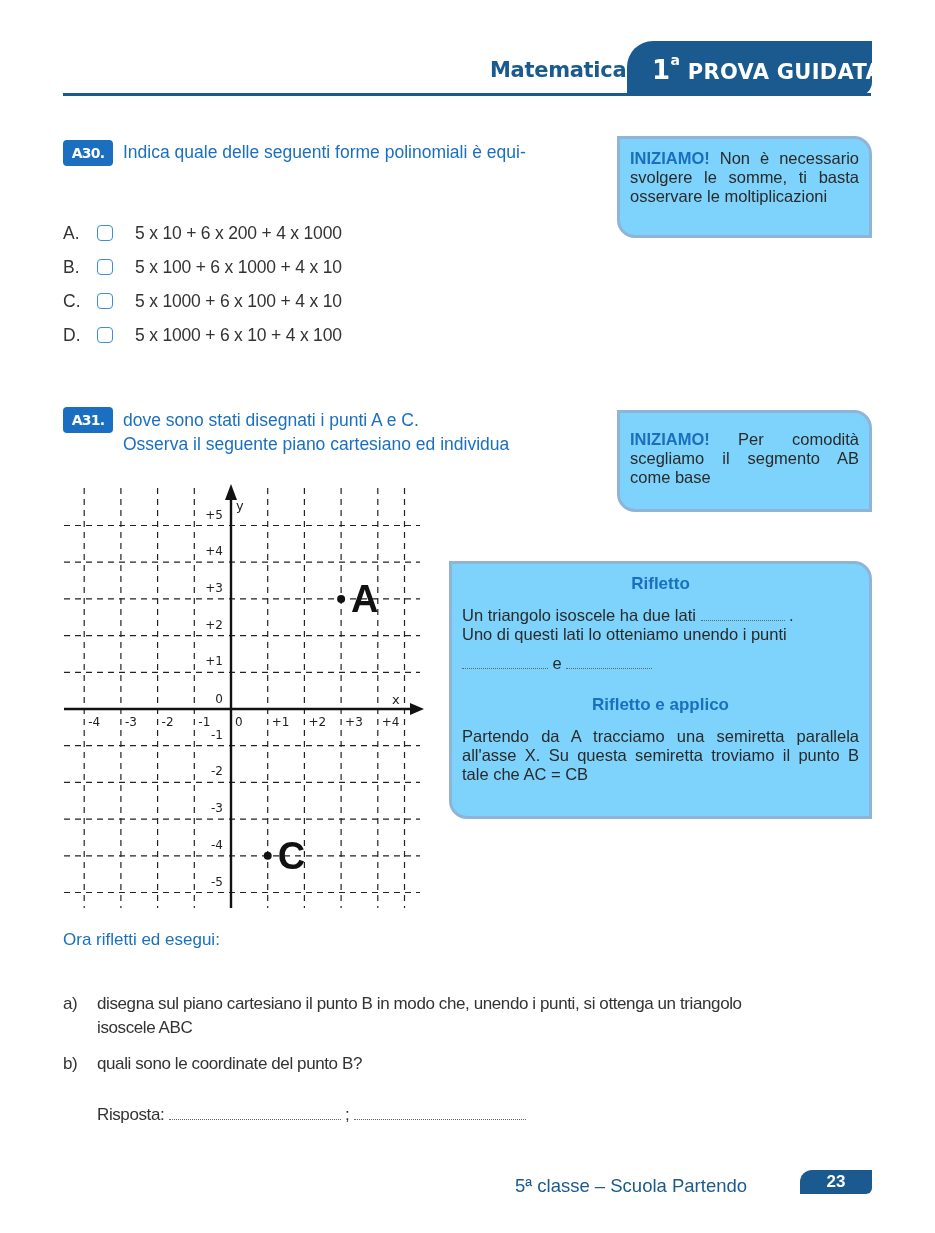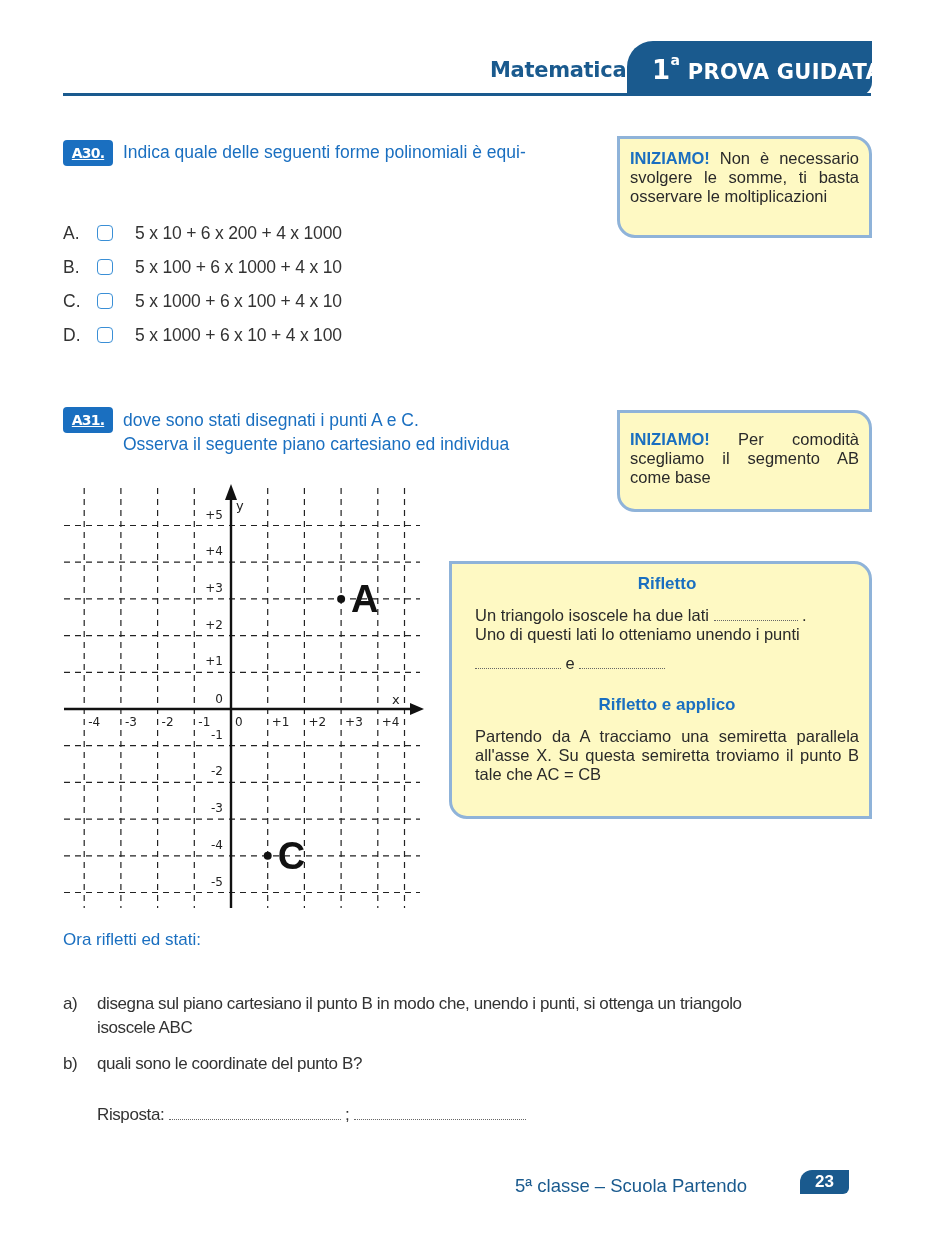--- a/index.html
+++ b/index.html
@@ -14,42 +14,42 @@
   .hdr-tab { left:627px; top:41px; width:245px; height:55px; background:#1a5a8e;
              border-top-left-radius:26px; border-bottom-right-radius:14px; }
   .hdr-tab-text { left:652px; top:55px; color:#fff; font-weight:bold; font-size:21px;
                   font-family:"DejaVu Sans", sans-serif; letter-spacing:0.3px; }
   .hdr-tab-text .num { font-size:26px; }
   .hdr-tab-text sup { font-size:14px; vertical-align:top; position:relative; top:-3px; }
 
   
   .qbadge { background:#1a6fc0; color:#fff; font-weight:bold; font-size:14px;
             border-radius:4px; width:50px; height:26px; line-height:26px; text-align:center;
-            font-family:"DejaVu Sans", sans-serif; letter-spacing:-0.8px;text-decoration:underline; }
+            font-family:"DejaVu Sans", sans-serif; letter-spacing:-0.8px; }
   .qtext { color:#1a6fc0; font-size:17.5px; line-height:24px; font-weight:500; }
 
   
   .opt { left:63px; height:24px; font-size:17.5px; color:#333; display:flex; align-items:center; }
   .opt .letter { width:34px; }
   .opt .cb { width:16px; height:16px; border:1.6px solid #3a8fd6; border-radius:4px; margin-right:22px; box-sizing:border-box; }
   .opt .expr { letter-spacing:-0.2px; }
 
   
-  .box { border:3px solid #8fb3d9; border-radius:0 18px 0 18px; box-sizing:border-box; background:#fef9c3; }
+  .box { border:3px solid #8fb3d9; border-radius:0 18px 0 18px; box-sizing:border-box; background:#7dd3fc; }
   .box-text { font-size:16.5px; line-height:19px; color:#2a2a2a; text-align:justify; }
   .box-text .hl { color:#1a6fc0; font-weight:bold; }
   .box-title { color:#1a6fc0; font-weight:bold; font-size:17px; text-align:center; }
   .dots { display:inline-block; border-bottom:1.5px dotted #666; height:14px; vertical-align:baseline; }
 
   
   .sub-head { left:63px; top:930px; color:#1a6fc0; font-size:17px; font-weight:500; }
   .task { left:63px; font-size:17px; color:#333; line-height:24px; letter-spacing:-0.4px; }
   .task .lbl { display:inline-block; width:34px; }
   .footer-text { left:515px; top:1175px; color:#1a5a8e; font-size:18.5px; }
-  .footer-page { left:800px; top:1170px; width:49px; height:24px; background:#1a5a8e; color:#fff;
+  .footer-page { left:800px; top:1170px; width:72px; height:24px; background:#1a5a8e; color:#fff;
                  font-weight:bold; font-size:17px; text-align:center; line-height:24px;
                  border-top-left-radius:12px; border-bottom-right-radius:6px; }
 </style>
 </head>
 <body>
 
 <div class="abs hdr-line"></div>
 <div class="abs hdr-subject">Matematica</div>
 <div class="abs hdr-tab"></div>
 <div class="abs hdr-tab-text">
@@ -142,38 +142,38 @@
     <text x="163" y="295.4" font-size="12" font-family="DejaVu Sans, sans-serif" fill="#222" text-anchor="end">-2</text>
     <text x="163" y="332.1" font-size="12" font-family="DejaVu Sans, sans-serif" fill="#222" text-anchor="end">-3</text>
     <text x="163" y="368.8" font-size="12" font-family="DejaVu Sans, sans-serif" fill="#222" text-anchor="end">-4</text>
     <text x="163" y="405.5" font-size="12" font-family="DejaVu Sans, sans-serif" fill="#222" text-anchor="end">-5</text>
     <circle cx="281.1" cy="118.89999999999999" r="4" fill="#111"></circle>
     <text x="291.1" y="131.89999999999998" font-size="38" font-weight="bold" font-family="Liberation Sans, sans-serif" fill="#111">A</text>
     <circle cx="207.7" cy="375.8" r="4" fill="#111"></circle>
     <text x="217.7" y="388.8" font-size="38" font-weight="bold" font-family="Liberation Sans, sans-serif" fill="#111">C</text>
   </svg>
 
-<div class="abs box" style="left:449px; top:561px; width:423px; height:258px; padding:10px 10px 0 23px;">
+<div class="abs box" style="left:449px; top:561px; width:423px; height:258px; padding:10px 10px 0 10px;">
   <div class="box-title" style="margin-bottom:12px;">Rifletto</div>
   <div class="box-text" style="text-align:left;">
     <span>Un triangolo isoscele ha due lati</span>
     <span class="dots" style="width:84px;"></span>
     <span>.</span><br>
     <span>Uno di questi lati lo otteniamo unendo i punti</span>
   </div>
   <div class="box-text" style="margin-top:10px; text-align:left;">
     <span class="dots" style="width:86px;"></span>
     <span>e</span>
     <span class="dots" style="width:86px;"></span>
   </div>
   <div class="box-title" style="margin-top:22px; margin-bottom:12px;">Rifletto e applico</div>
   <div class="box-text">Partendo da A tracciamo una semiretta parallela all'asse X. Su questa semiretta troviamo il punto B tale che AC = CB</div>
 </div>
 
-<div class="abs sub-head">Ora rifletti ed stati:</div>
+<div class="abs sub-head">Ora rifletti ed esegui:</div>
 <div class="abs task" style="top:992px;">
   <span class="lbl">a)</span><span>disegna sul piano cartesiano il punto B in modo che, unendo i punti, si ottenga un triangolo</span><br>
   <span class="lbl"></span><span>isoscele ABC</span>
 </div>
 <div class="abs task" style="top:1052px;">
   <span class="lbl">b)</span><span>quali sono le coordinate del punto B?</span>
 </div>
 <div class="abs task" style="top:1103px; left:97px;">
   <span>Risposta:</span>
   <span class="dots" style="width:172px;"></span>

